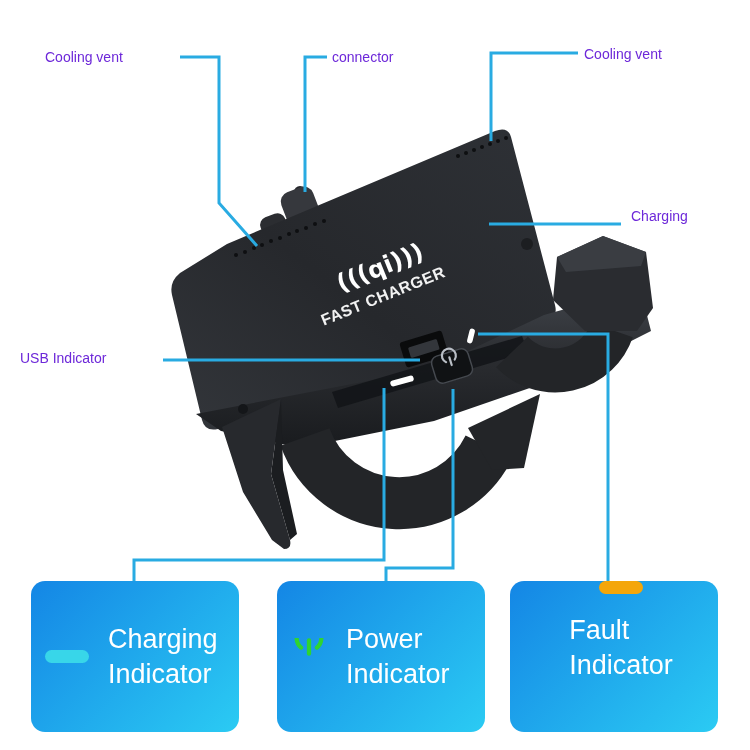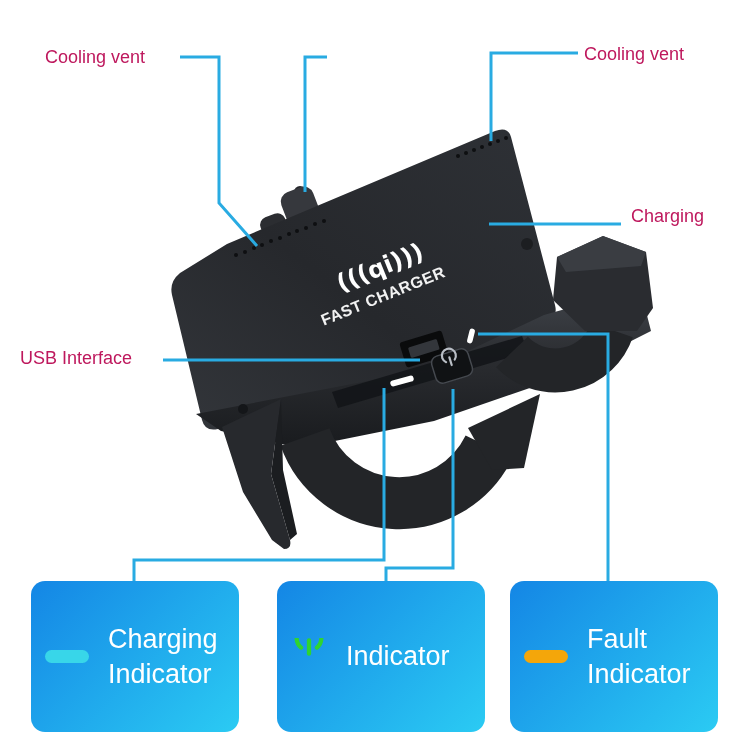--- a/index.html
+++ b/index.html
@@ -2,21 +2,21 @@
 <html><head>
 <meta charset="utf-8">
 <style>
   html,body{margin:0;padding:0;}
   body{
     width:750px;height:750px;position:relative;background:#ffffff;overflow:hidden;
     font-family:"Liberation Sans", sans-serif;
   }
   svg.scene{position:absolute;left:0;top:0;width:750px;height:750px;}
   .label{
-    position:absolute;color:#be185d;font-size:18px;line-height:26px;
+    position:absolute;color:#6d28d9;font-size:14px;line-height:26px;
     font-family:"Liberation Sans", sans-serif;white-space:nowrap;
   }
   .card{
     position:absolute;top:581px;width:208px;height:151px;border-radius:14px;
     background:linear-gradient(135deg,#1486e5 0%,#2bcbf3 100%);
     display:flex;align-items:center;padding-left:14px;gap:19px;box-sizing:border-box;
     color:#ffffff;
   }
   .card-text{font-size:27px;line-height:35px;}
   .dash{width:44px;height:13px;border-radius:7px;flex:0 0 auto;}
@@ -114,46 +114,48 @@
     <polyline points="621,224 489,224"></polyline>
     <polyline points="163,360 420,360"></polyline>
     <polyline points="478,334 608,334 608,581"></polyline>
     <polyline points="384,388 384,560 134,560 134,581"></polyline>
     <polyline points="453,389 453,568 386,568 386,581"></polyline>
   </g>
 </svg>
 
 <div class="label" style="left:45px;top:44px;">Cooling vent</div>
 <div class="label" style="left:332px;top:44px;">
+  <div>connector</div>
 </div>
 <div class="label" style="left:584px;top:41px;">Cooling vent</div>
 <div class="label" style="left:631px;top:203px;">
   <div>Charging</div>
 </div>
-<div class="label" style="left:20px;top:345px;">USB Interface</div>
+<div class="label" style="left:20px;top:345px;">USB Indicator</div>
 
 <div class="card" style="left:31px;">
   <div class="dash cyan"></div>
   <div class="card-text">
     <div>Charging</div>
     <div>Indicator</div>
   </div>
 </div>
 
 <div class="card" style="left:277px;">
   <svg class="pwr-ico" width="36" height="38" viewBox="-19 -20 38 40">
     <g stroke="#2fd430" stroke-width="4.5" fill="none" stroke-linecap="round">
       <path d="M -8.36 -9.96 A 13 13 0 1 1 8.36 -9.96"></path>
       <path d="M 0 -17.5 L 0 -3.5"></path>
     </g>
   </svg>
   <div class="card-text">
+    <div>Power</div>
     <div>Indicator</div>
   </div>
 </div>
 
-<div class="card" style="left:510px;">
+<div class="card" style="left:510px;flex-direction:column;">
   <div class="dash amber"></div>
   <div class="card-text">
     <div>Fault</div>
     <div>Indicator</div>
   </div>
 </div>
 
 </body></html>

